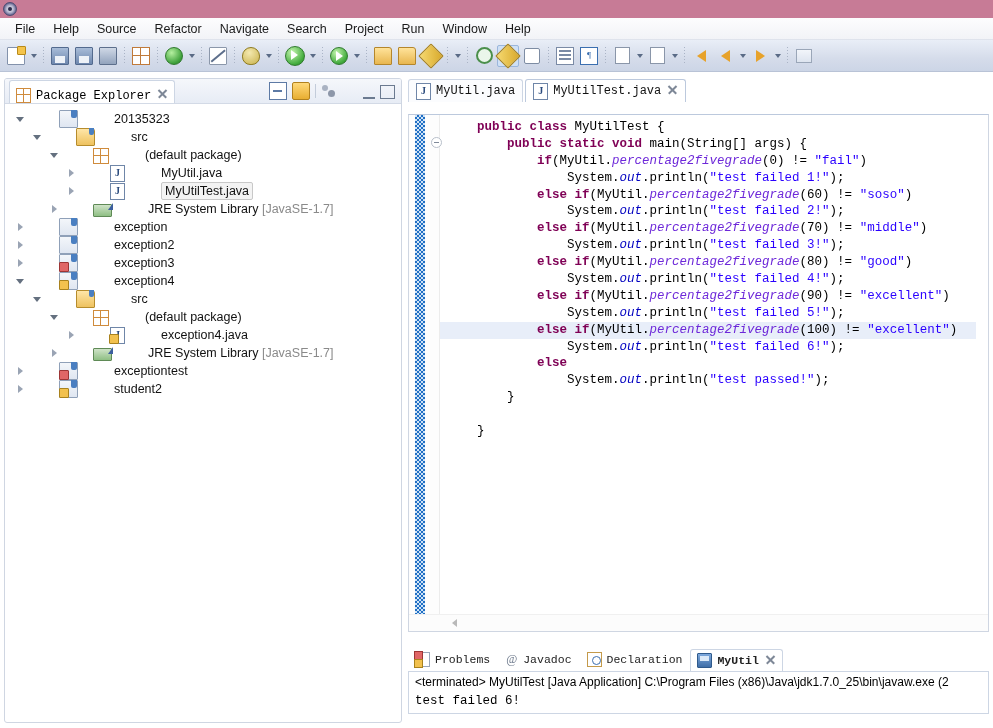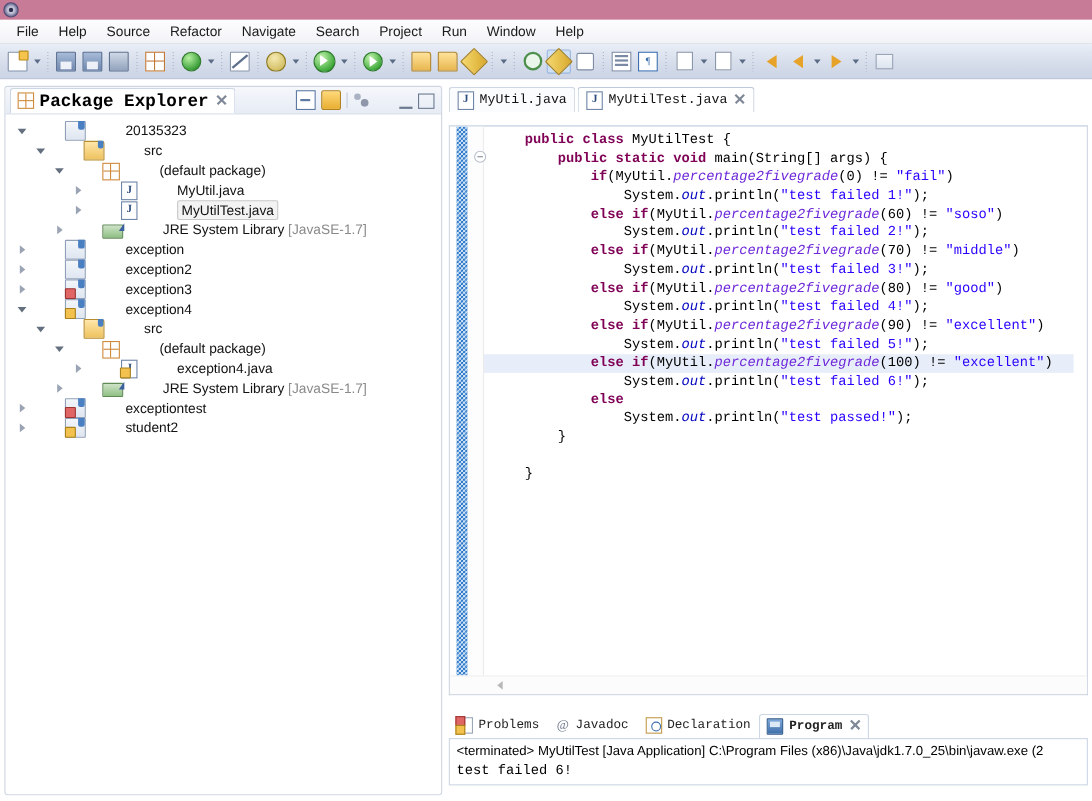--- a/index.html
+++ b/index.html
@@ -103,23 +103,23 @@
     position:absolute;left:4px;top:78px;width:398px;height:645px;
     background:#fff;border:1px solid #cfd6e2;border-radius:3px;box-sizing:border-box;
     overflow:hidden;
   }
   .view-tabbar{
     height:24px;background:linear-gradient(#f5f7fb,#e7ecf5);
     border-bottom:1px solid #d3dae6;display:flex;align-items:center;
     position:relative;
   }
   .view-tab{
-    display:flex;align-items:center;height:22px;padding:0 6px;margin-left:4px;
+    display:flex;align-items:flex-end;height:22px;padding:0 6px;margin-left:4px;
     background:#fff;border:1px solid #cdd6e4;border-bottom:none;
-    border-radius:3px 3px 0 0;font-family:"Liberation Mono",monospace;font-size:16px;font-weight:bold;
+    border-radius:3px 3px 0 0;font-family:"Liberation Mono",monospace;font-size:12px;
   }
   .view-tab .vt-ico{
     width:13px;height:13px;margin-right:5px;position:relative;
     border:1px solid #cf8b3c;background:#fff;
   }
   .view-tab .vt-ico:before,.view-tab .vt-ico:after{content:"";position:absolute;background:#cf8b3c;}
   .view-tab .vt-ico:before{left:0;top:5.5px;width:13px;height:1px;}
   .view-tab .vt-ico:after{left:5.5px;top:0;width:1px;height:13px;}
   .view-tab .vt-close{margin-left:6px;color:#6a7governor;}
   .xmark{
@@ -598,21 +598,21 @@
         <div class="cs-tab">
           <span class="ci ci-javadoc">@</span>
           <span>Javadoc</span>
         </div>
         <div class="cs-tab">
           <span class="ci ci-decl"></span>
           <span>Declaration</span>
         </div>
         <div class="cs-tab active">
           <span class="ci ci-console"></span>
-          <span>Program</span>
+          <span>MyUtil</span>
           <span class="cs-close"><span class="xmark"></span></span>
         </div>
       </div>
     <div class="cs-body">
       <div class="cs-head">&lt;terminated&gt; MyUtilTest [Java Application] C:\Program Files (x86)\Java\jdk1.7.0_25\bin\javaw.exe (2</div>
       <div class="cs-out">test failed 6!</div>
     </div>
   </div>
 
 </div>

